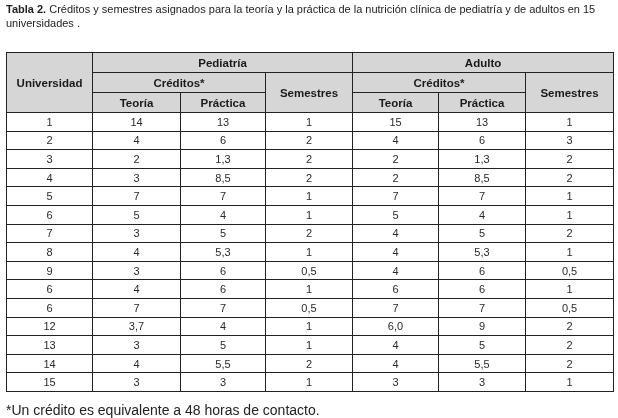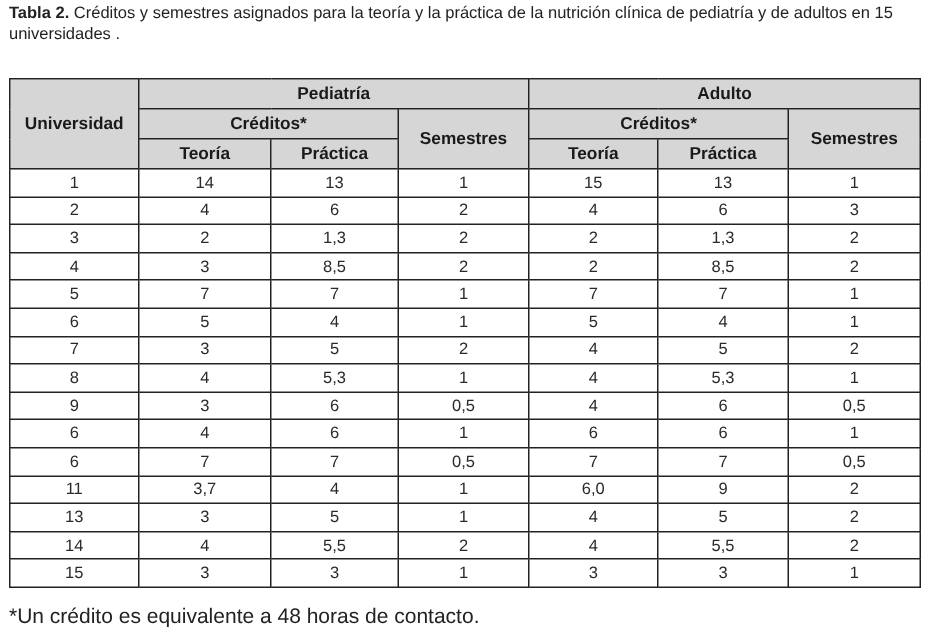--- a/index.html
+++ b/index.html
@@ -159,21 +159,21 @@
       <tr>
         <td>6</td>
         <td>7</td>
         <td>7</td>
         <td>0,5</td>
         <td>7</td>
         <td>7</td>
         <td>0,5</td>
       </tr>
       <tr>
-        <td>11</td>
+        <td>12</td>
         <td>3,7</td>
         <td>4</td>
         <td>1</td>
         <td>6,0</td>
         <td>9</td>
         <td>2</td>
       </tr>
       <tr>
         <td>13</td>
         <td>3</td>

